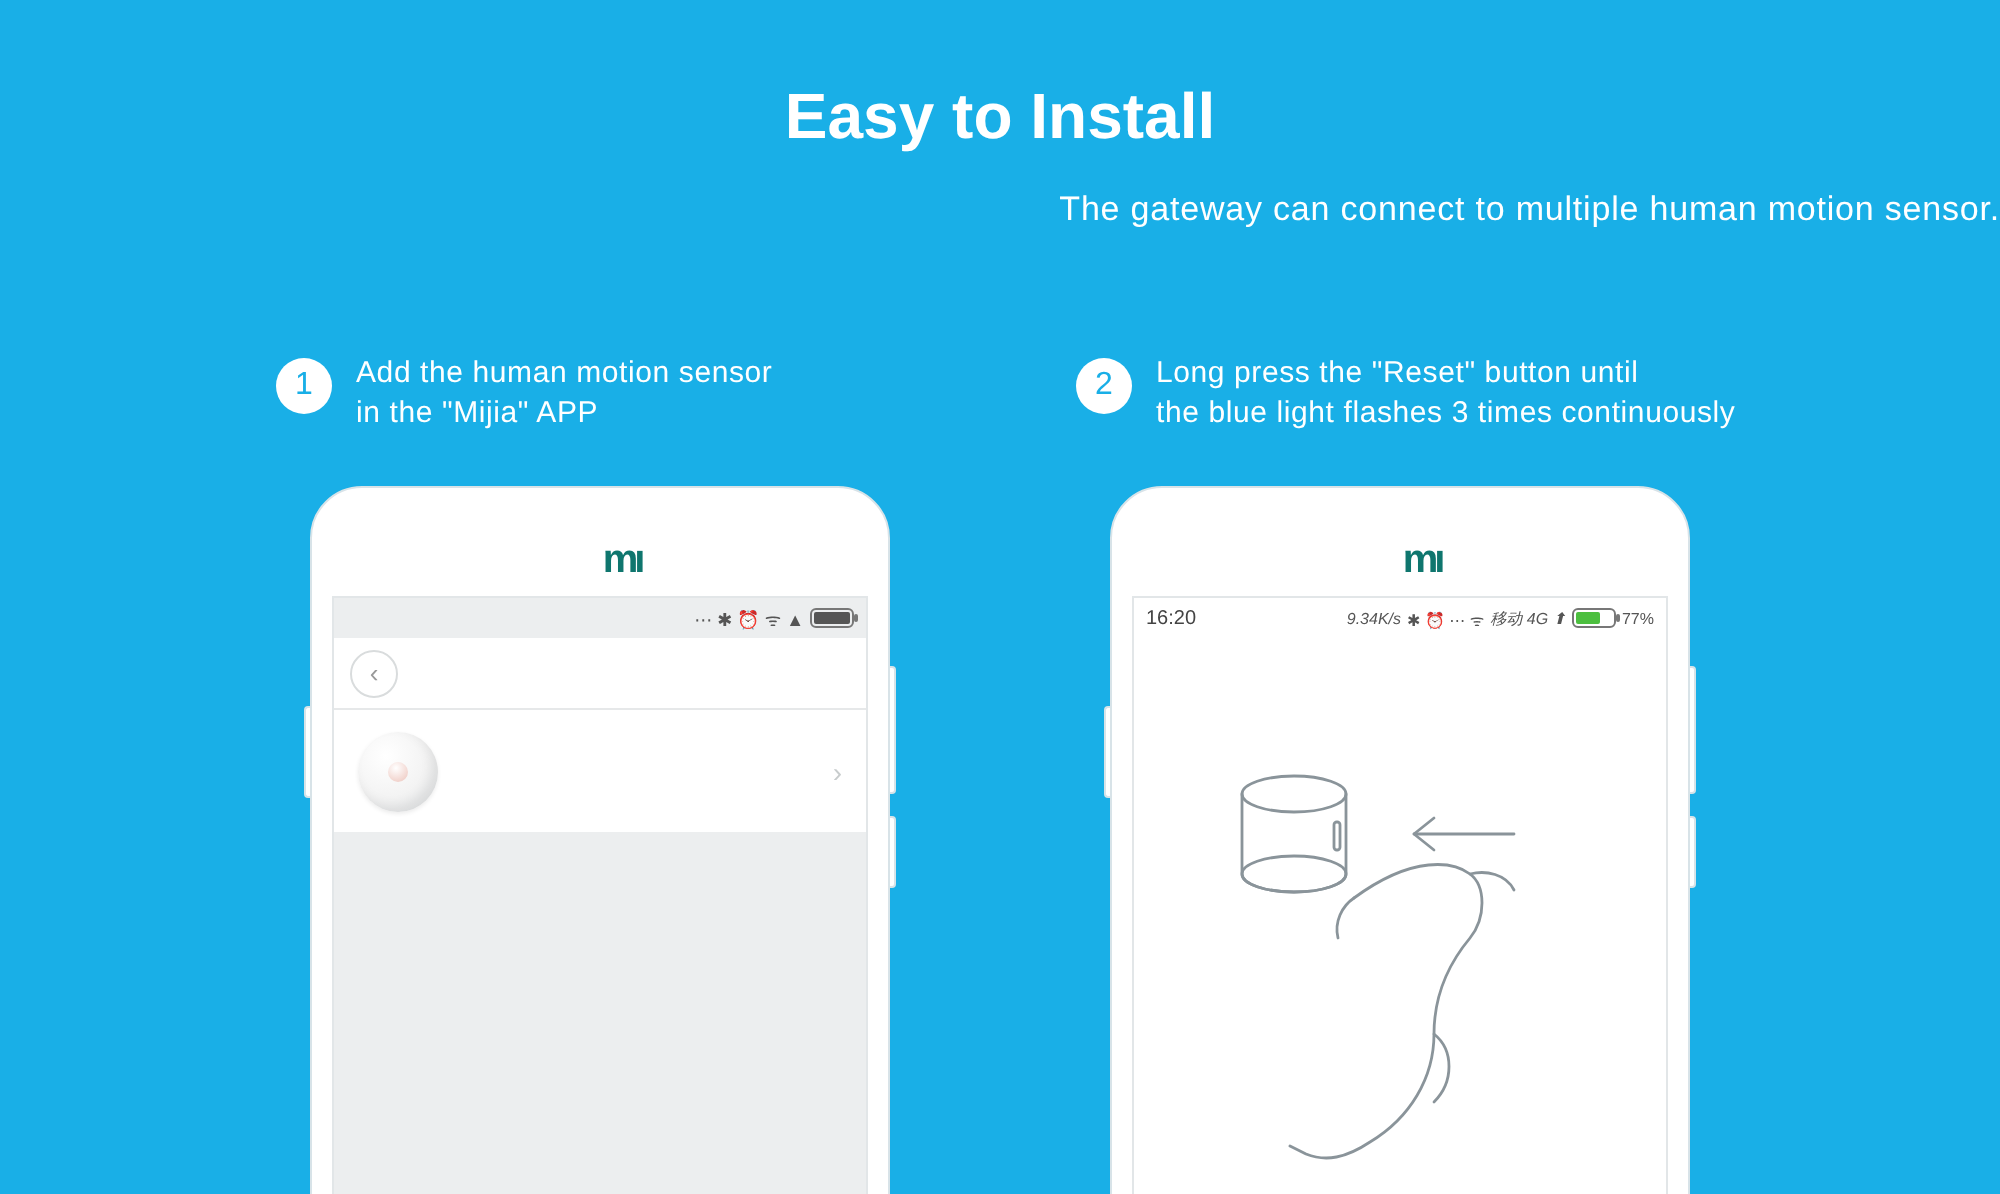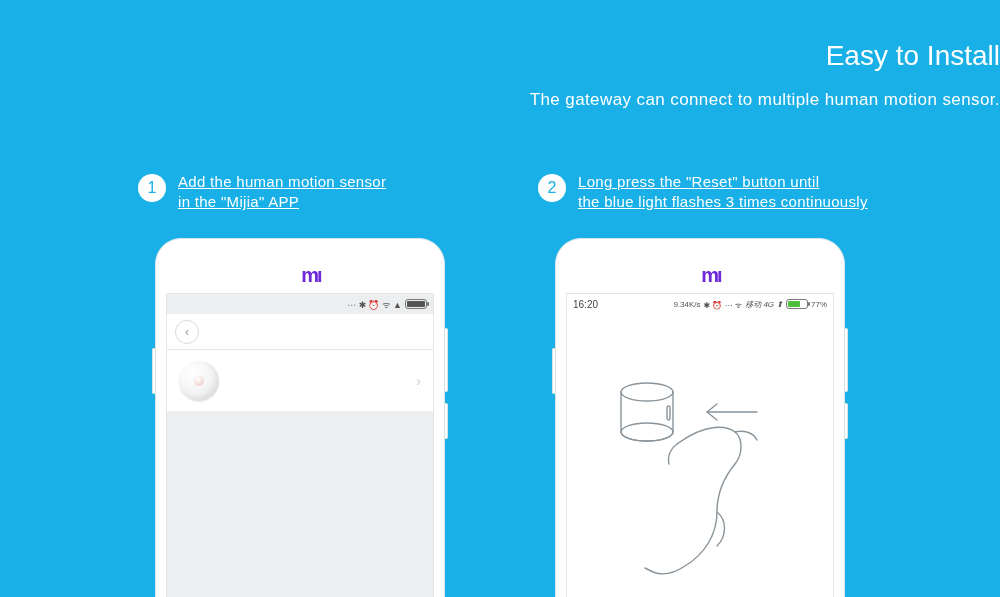--- a/index.html
+++ b/index.html
@@ -6,23 +6,23 @@
   body { font-family: Arial, Helvetica, sans-serif; }
   .page {
     width: 1000px;
     height: 597px;
     background: #19afe7;
     position: relative;
     overflow: hidden;
   }
   .title {
     color: #fff;
-    text-align: right;
-    font-size: 28px;
-    font-weight: normal;
+    text-align: center;
+    font-size: 32px;
+    font-weight: bold;
     padding-top: 40px;
   }
   .subtitle {
     color: #fff;
     text-align: right;
     font-size: 17px;
     font-weight: 300;
     padding-top: 18px;
     letter-spacing: 0.4px;
   }
@@ -56,21 +56,20 @@
     font-size: 16px;
     flex: 0 0 28px;
     margin-top: 2px;
   }
   .step-text {
     color: #fff;
     font-size: 15px;
     font-weight: 300;
     line-height: 1.35;
     letter-spacing: 0.3px;
-    text-decoration: underline;
   }
   .phone {
     margin-top: 18px;
     width: 340px;
     height: 310px;
     position: relative;
     align-self: center;
   }
   .phone-body {
     position: absolute;
@@ -85,21 +84,21 @@
     overflow: hidden;
   }
   .phone-topbar {
     height: 54px;
     display: flex;
     align-items: flex-end;
     justify-content: center;
     padding-bottom: 6px;
   }
   .mi-logo {
-    color: #6d28d9;
+    color: #0f766e;
     font-weight: bold;
     font-size: 20px;
     letter-spacing: -2px;
     font-family: Arial, sans-serif;
     margin-left: 22px;
   }
   .phone-screen {
     margin: 0 10px;
     background: #eceeef;
     border: 1px solid #e2e6e8;
@@ -262,21 +261,21 @@
         <div class="phone-side-btn side-right1"></div>
         <div class="phone-side-btn side-right2"></div>
         <div class="phone-body">
           <div class="phone-topbar">
             <span class="mi-logo">mı</span>
           </div>
           <div class="phone-screen" style="background:#fff">
             <div class="statusbar">
               <span class="statusbar-left">16:20</span>
               <span class="spacer"></span>
-              <span style="font-size:8px;">9.34K/s</span>
+              <span style="font-size:8px;font-style:italic;">9.34K/s</span>
               <span style="font-size:8px;">✱ ⏰ ⋯ ᯤ</span>
               <span style="font-size:8px;font-style:italic;">移动 4G ⬆</span>
               <span class="battery-pill">
                   <span class="fill" style="width:12px"></span>
                 </span>
               <span style="font-size:8px;">77%</span>
             </div>
             <div class="illus">
               <svg viewBox="0 0 268 300" width="268" height="300">
                 <g stroke="#8a949a" stroke-width="1.4" fill="none" stroke-linecap="round" stroke-linejoin="round">

